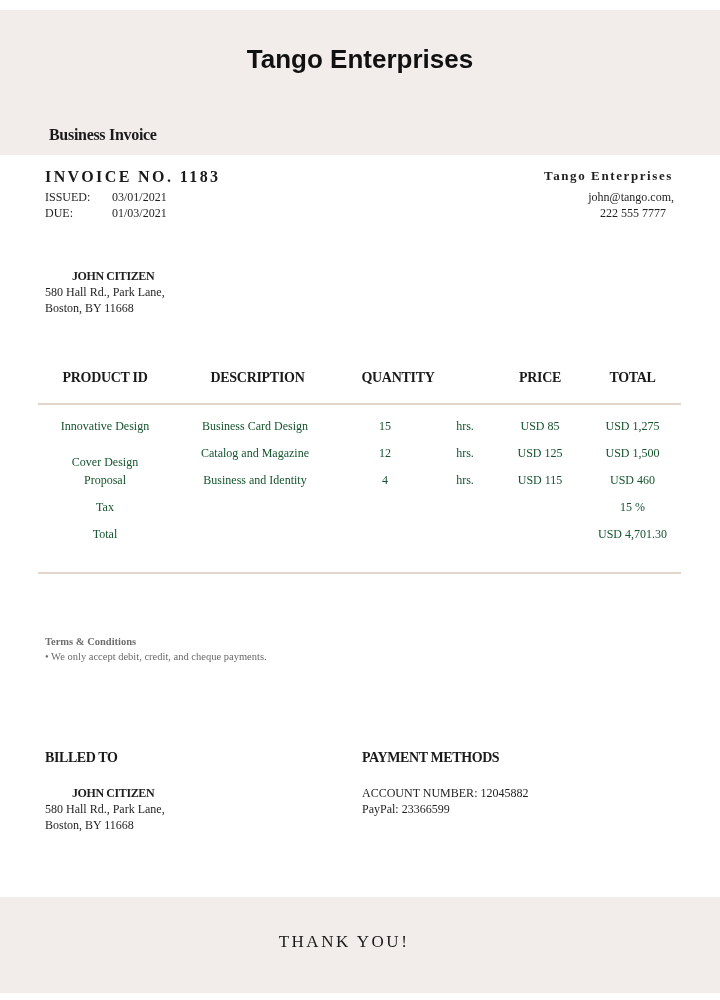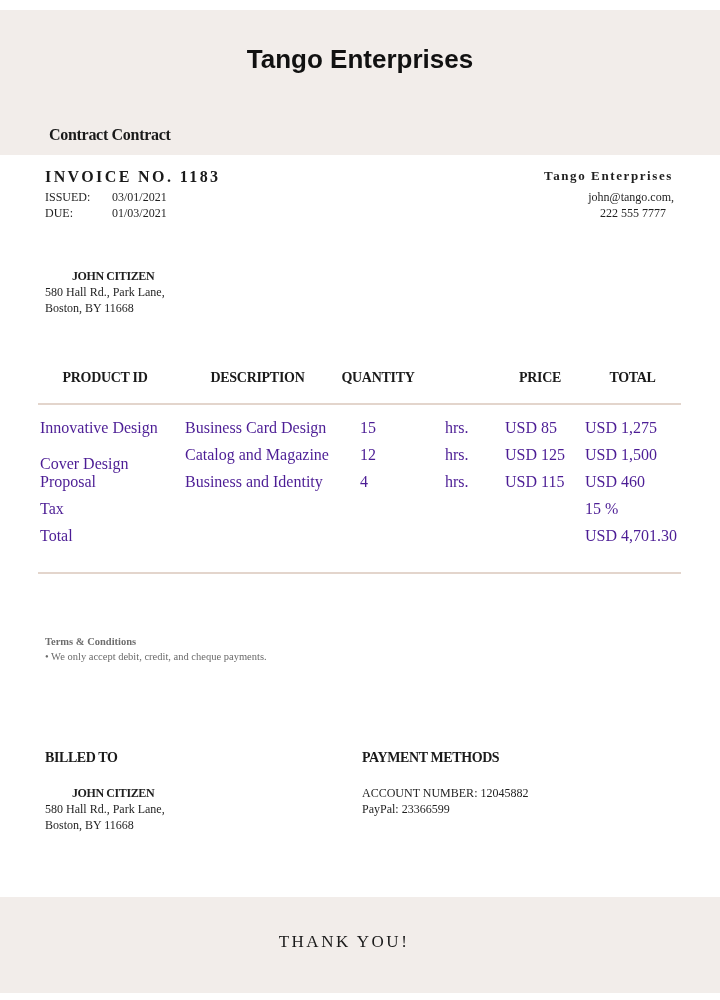--- a/index.html
+++ b/index.html
@@ -102,24 +102,24 @@
       left: 38px;
       width: 643px;
       height: 2px;
       background: #e3d5cc;
     }
     #header-rule { top: 403px; }
     #footer-rule { top: 572px; }
 
     .cell {
       position: absolute;
-      font-size: 16px;
-      text-align: left;
+      font-size: 12px;
+      text-align: center;
       white-space: nowrap;
-      color: #4c1d95;
+      color: #14532d;
     }
     .c-pid  { left: 40px;  width: 130px; }
     .c-desc { left: 185px; width: 140px; }
     .c-qty  { left: 360px; width: 50px; }
     .c-unit { left: 445px; width: 40px; }
     .c-price{ left: 505px; width: 70px; }
     .c-total{ left: 585px; width: 95px; }
 
     #terms {
       position: absolute;
@@ -158,21 +158,21 @@
       font-size: 17px;
       letter-spacing: 2.5px;
       color: #1a1a1a;
     }
   </style>
 </head>
 <body>
 
 <div class="band" id="header-band"></div>
 <div id="company-title">Tango Enterprises</div>
-<div id="doc-subtitle">Contract Contract</div>
+<div id="doc-subtitle">Business Invoice</div>
 
 <div class="abs" id="invoice-number">INVOICE NO. 1183</div>
 <div class="meta-row" id="issued-row">
   <span class="k">ISSUED:</span><span>03/01/2021</span>
 </div>
 <div class="meta-row" id="due-row">
   <span class="k">DUE:</span><span>01/03/2021</span>
 </div>
 
 <div class="abs" id="from-company">Tango Enterprises</div>
@@ -180,21 +180,21 @@
 <div class="abs" id="from-phone">222 555 7777</div>
 
 <div class="addr-block" id="client-address">
   <div class="name">JOHN CITIZEN</div>
   <div>580 Hall Rd., Park Lane,</div>
   <div>Boston, BY 11668</div>
 </div>
 
 <div class="th c-pid" style="position:absolute;left:40px;width:130px;">PRODUCT ID</div>
 <div class="th" style="left:190px;width:135px;">DESCRIPTION</div>
-<div class="th" style="left:328px;width:100px;">QUANTITY</div>
+<div class="th" style="left:348px;width:100px;">QUANTITY</div>
 <div class="th" style="left:505px;width:70px;">PRICE</div>
 <div class="th" style="left:585px;width:95px;">TOTAL</div>
 
 <div class="rule" id="header-rule"></div>
 
 <div>
   <div class="cell c-pid" style="top:419px;">Innovative Design</div>
   <div class="cell c-desc" style="top:419px;">Business Card Design</div>
   <div class="cell c-qty" style="top:419px;">15</div>
   <div class="cell c-unit" style="top:419px;">hrs.</div>

